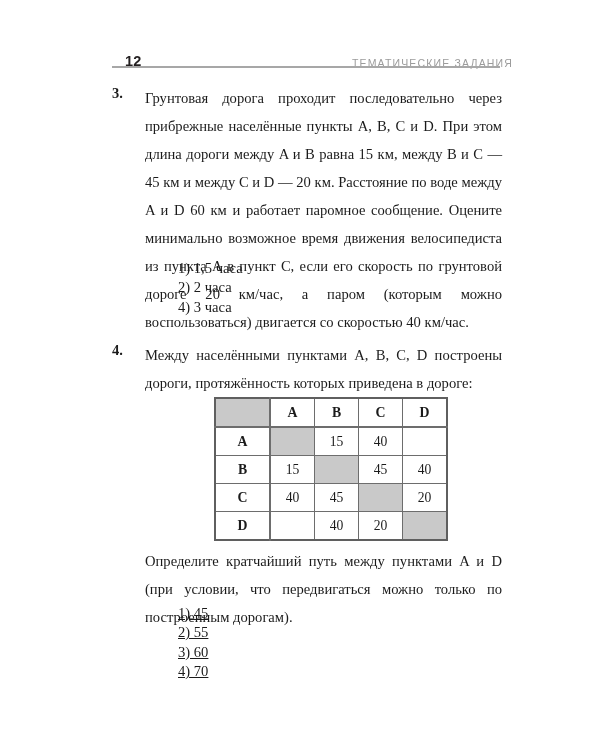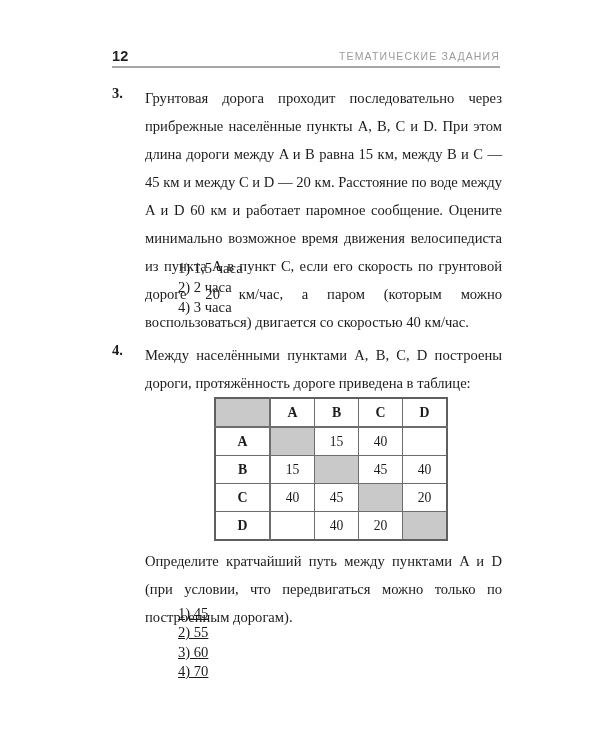--- a/index.html
+++ b/index.html
@@ -17,26 +17,26 @@
   .page {
     position: relative;
     width: 600px;
     height: 750px;
     box-sizing: border-box;
   }
 
   
   .runhead {
     position: absolute;
-    left: 112px;
+    left: 125px;
     top: 44px;
     width: 388px;
     height: 24px;
     display: flex;
-    align-items: center;
+    align-items: flex-end;
     justify-content: space-between;
   }
   .folio {
     font-family: "Liberation Sans", sans-serif;
     font-weight: bold;
     font-size: 14.5px;
     color: #231f20;
     letter-spacing: 0.2px;
     line-height: 1;
   }
@@ -167,21 +167,21 @@
 
   <ul class="options" style="position:absolute; left:145px; top:259px; width:240px;">
     <li>1) 1,5 часа</li>
     <li>2) 2 часа</li>
     <li>4) 3 часа</li>
   </ul>
 
   <div class="qblock" style="top:341px;">
     <span class="qnum">4.</span>
     <div class="qbody">
-      <p class="ptext">Между населёнными пунктами A, B, C, D построены дороги, протяжённость дороге приведена в таблице:</p>
+      <p class="ptext">Между населёнными пунктами A, B, C, D построены дороги, протяжённость которых приведена в дороге:</p>
     </div>
   </div>
 
   <div class="table-wrap">
     <table class="matrix">
       <tbody>
         <tr class="head">
           <th class="corner shaded"></th>
           <th class="colhead">A</th>
           <th class="colhead">B</th>

